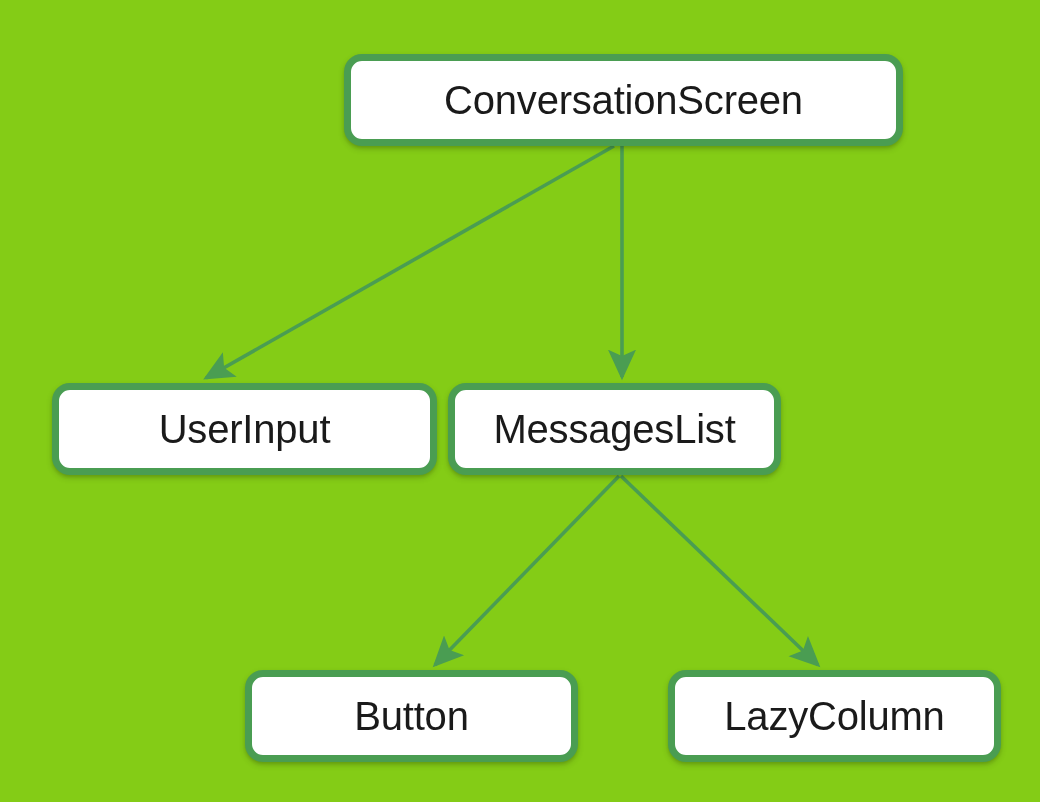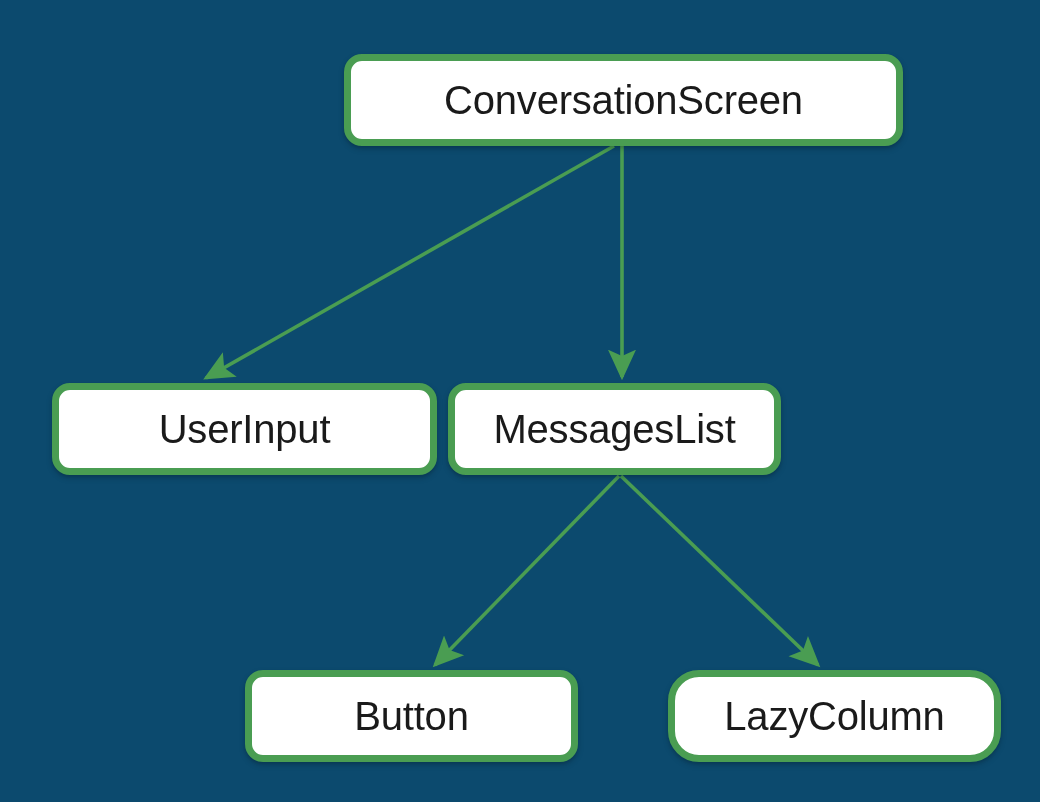--- a/index.html
+++ b/index.html
@@ -11,21 +11,21 @@
   body {
     width: 1040px;
     height: 802px;
     font-family: "Liberation Sans", sans-serif;
     overflow: hidden;
   }
   #diagram-canvas {
     position: relative;
     width: 1040px;
     height: 802px;
-    background: #0c4a6e;
+    background: #84cc16;
   }
   #edge-layer {
     position: absolute;
     left: 0;
     top: 0;
     width: 1040px;
     height: 802px;
     pointer-events: none;
   }
   .node {
@@ -45,21 +45,21 @@
     font-size: 40px;
     line-height: 1;
     color: #1a1a1a;
     letter-spacing: -0.2px;
     white-space: nowrap;
   }
   #node-conversationscreen { left: 344px; top: 54px;  width: 559px; height: 92px; }
   #node-userinput         { left: 52px;  top: 383px; width: 385px; height: 92px; }
   #node-messageslist      { left: 448px; top: 383px; width: 333px; height: 92px; }
   #node-button            { left: 245px; top: 670px; width: 333px; height: 92px; }
-  #node-lazycolumn        { left: 668px; top: 670px; width: 333px; height: 92px; border-radius: 31px; }
+  #node-lazycolumn        { left: 668px; top: 670px; width: 333px; height: 92px; }
 </style>
 </head>
 <body>
 
 <div id="diagram-canvas">
 
   <svg id="edge-layer" viewBox="0 0 1040 802">
     <defs>
       <marker id="arrowhead-green" markerWidth="9" markerHeight="9" refX="7.6" refY="4.5" orient="auto" markerUnits="strokeWidth">
         <path d="M 0 0.6 L 8.5 4.5 L 0 8.4 L 1.8 4.5 Z" fill="#4a9d52"></path>

